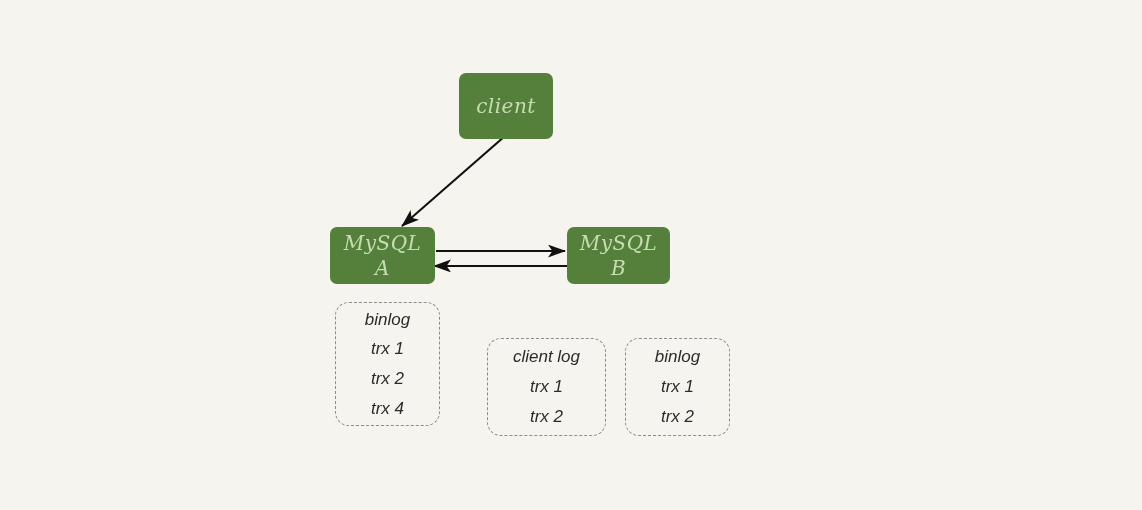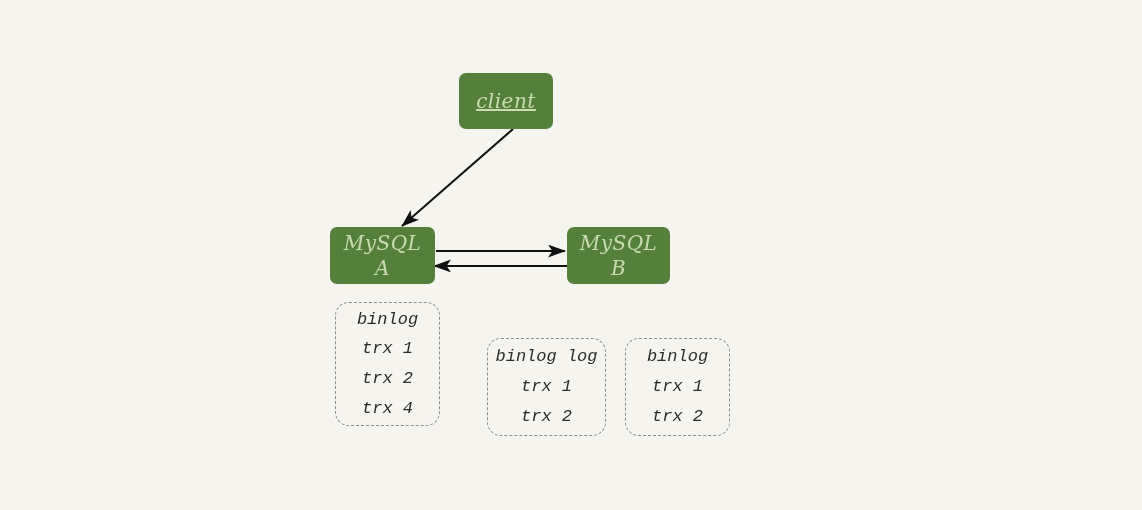--- a/index.html
+++ b/index.html
@@ -33,23 +33,22 @@
     font-family: "DejaVu Serif", serif;
     font-style: italic;
     letter-spacing: 0.5px;
     box-sizing: border-box;
   }
   .node .line1 { font-size: 20px; line-height: 1.25; }
   .node .line2 { font-size: 20px; line-height: 1.25; }
 
   #node-client {
     left: 459px; top: 73px;
-    width: 94px; height: 56px;
+    width: 94px; height: 66px;
     font-size: 21px;
-    text-decoration: underline;
   }
   #node-mysql-a {
     left: 330px; top: 227px;
     width: 105px; height: 57px;
   }
   #node-mysql-b {
     left: 567px; top: 227px;
     width: 103px; height: 57px;
   }
 
@@ -69,21 +68,21 @@
   
   .logbox {
     position: absolute;
     border: 1.6px dashed #8c8c8c;
     border-radius: 14px;
     box-sizing: border-box;
     display: flex;
     flex-direction: column;
     align-items: center;
     justify-content: center;
-    font-family: Liberation Mono, monospace;
+    font-family: Liberation Sans, sans-serif;
     font-style: italic;
     color: #2b2b2b;
     font-size: 17px;
     background: transparent;
   }
   .logbox .row {
     line-height: 1.75;
     white-space: nowrap;
   }
   .logbox .title { }
@@ -132,21 +131,21 @@
 
 
   <div class="logbox" id="logbox-binlog-a">
     <span class="row title">binlog</span>
     <span class="row">trx 1</span>
     <span class="row">trx 2</span>
     <span class="row">trx 4</span>
   </div>
 
   <div class="logbox" id="logbox-relay-log">
-    <span class="row title">binlog log</span>
+    <span class="row title">client log</span>
     <span class="row">trx 1</span>
     <span class="row">trx 2</span>
   </div>
 
   <div class="logbox" id="logbox-binlog-b">
     <span class="row title">binlog</span>
     <span class="row">trx 1</span>
     <span class="row">trx 2</span>
   </div>
 

